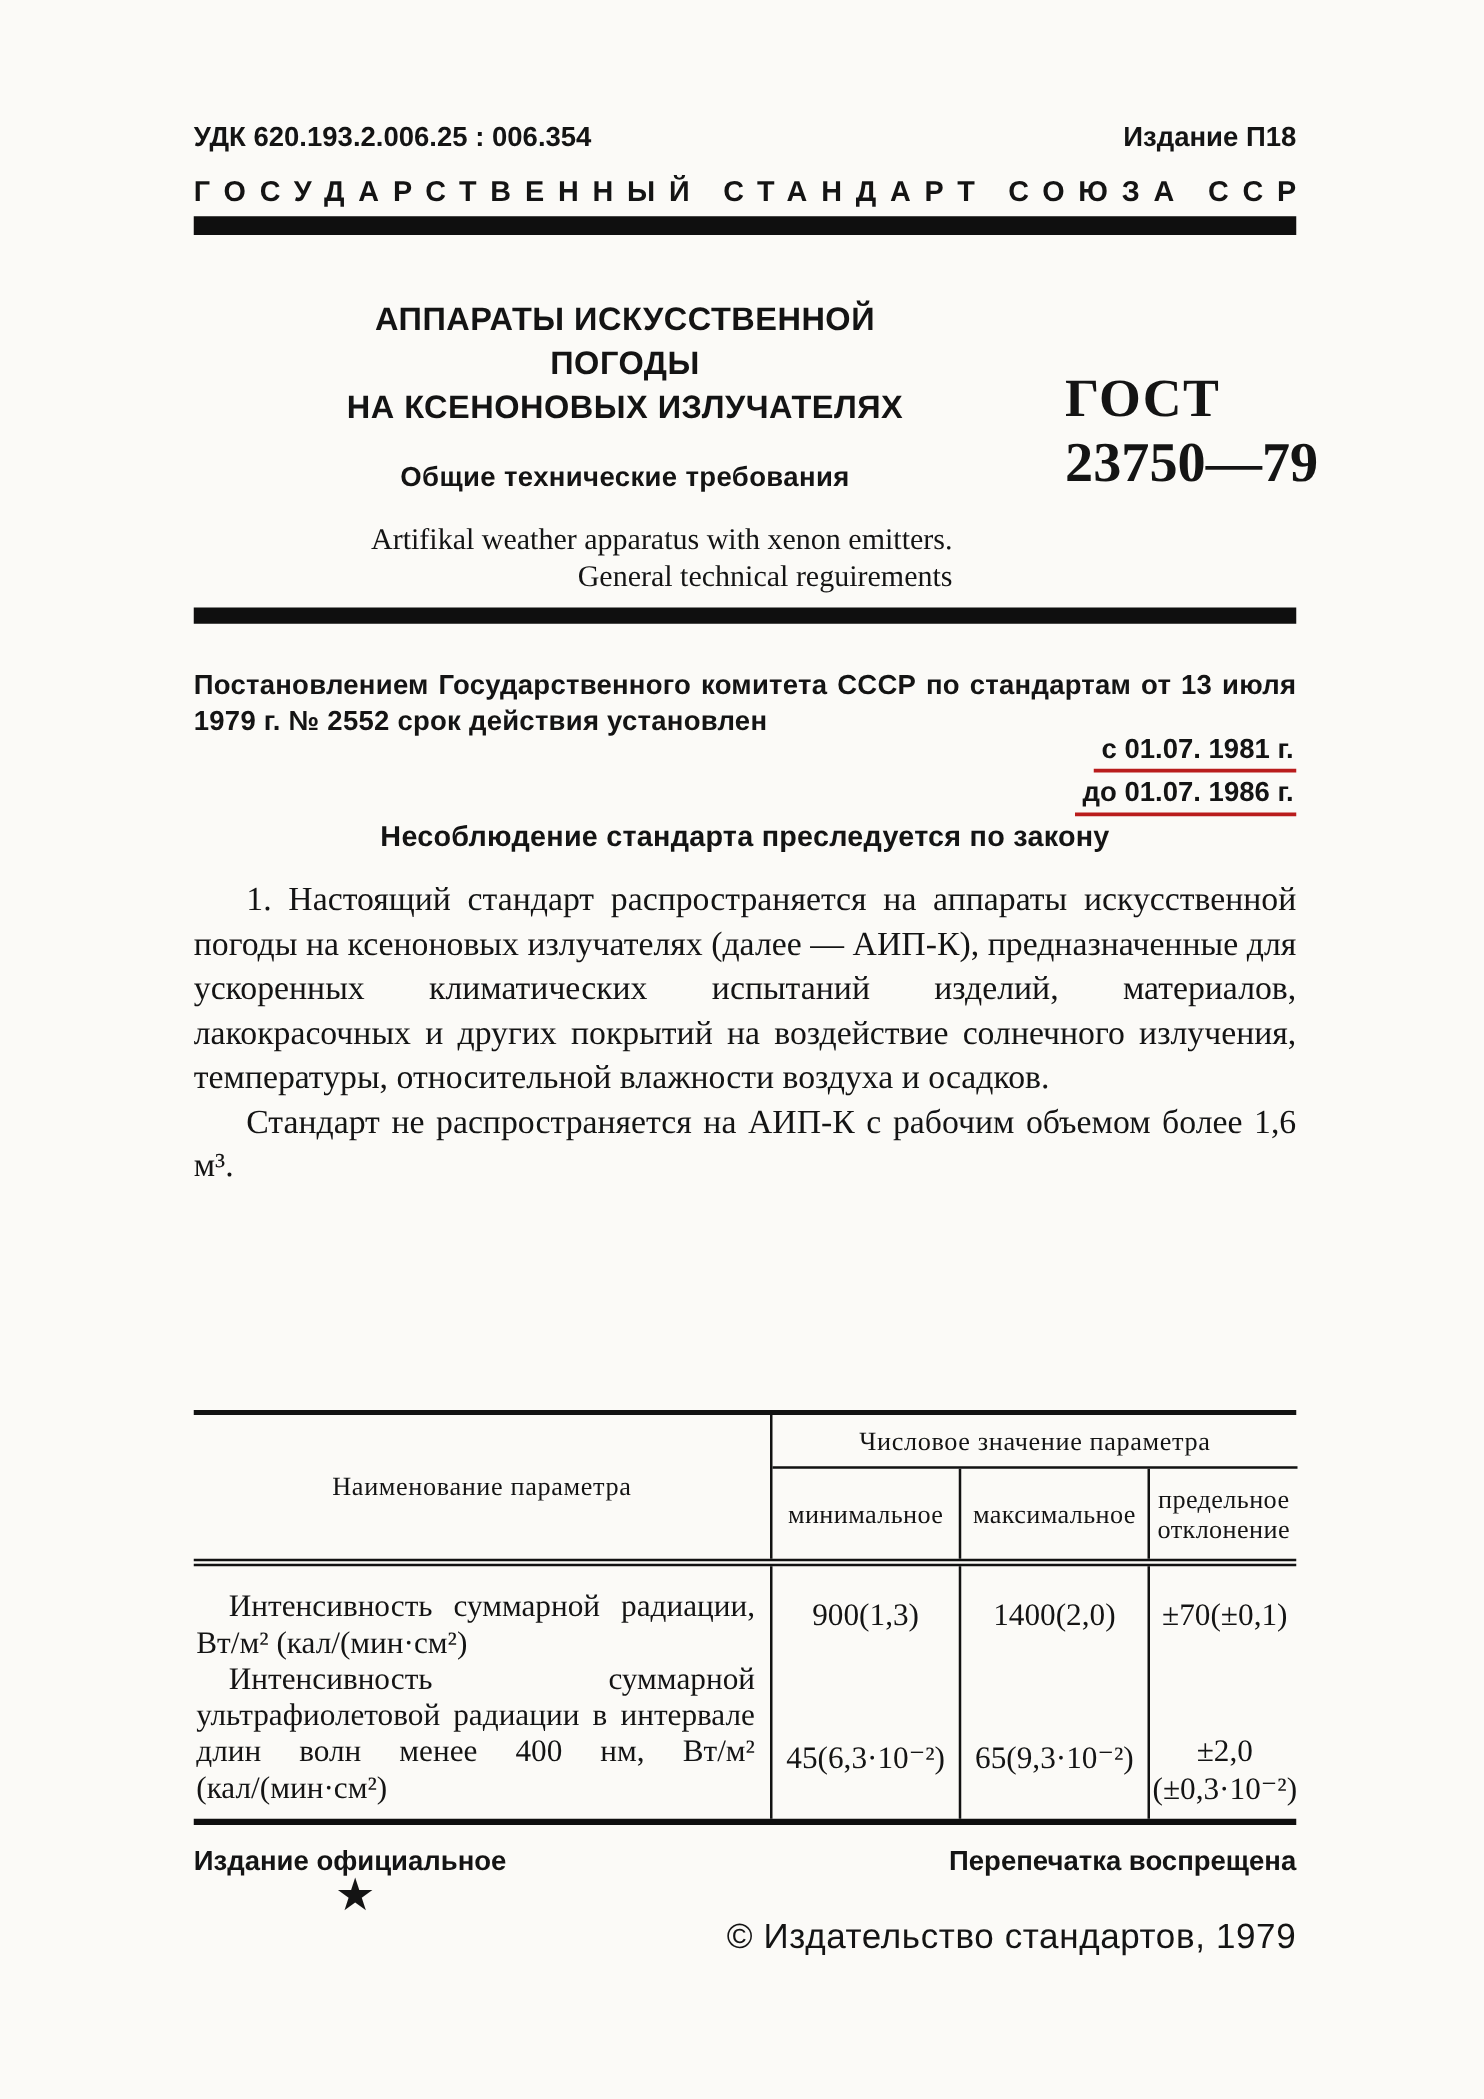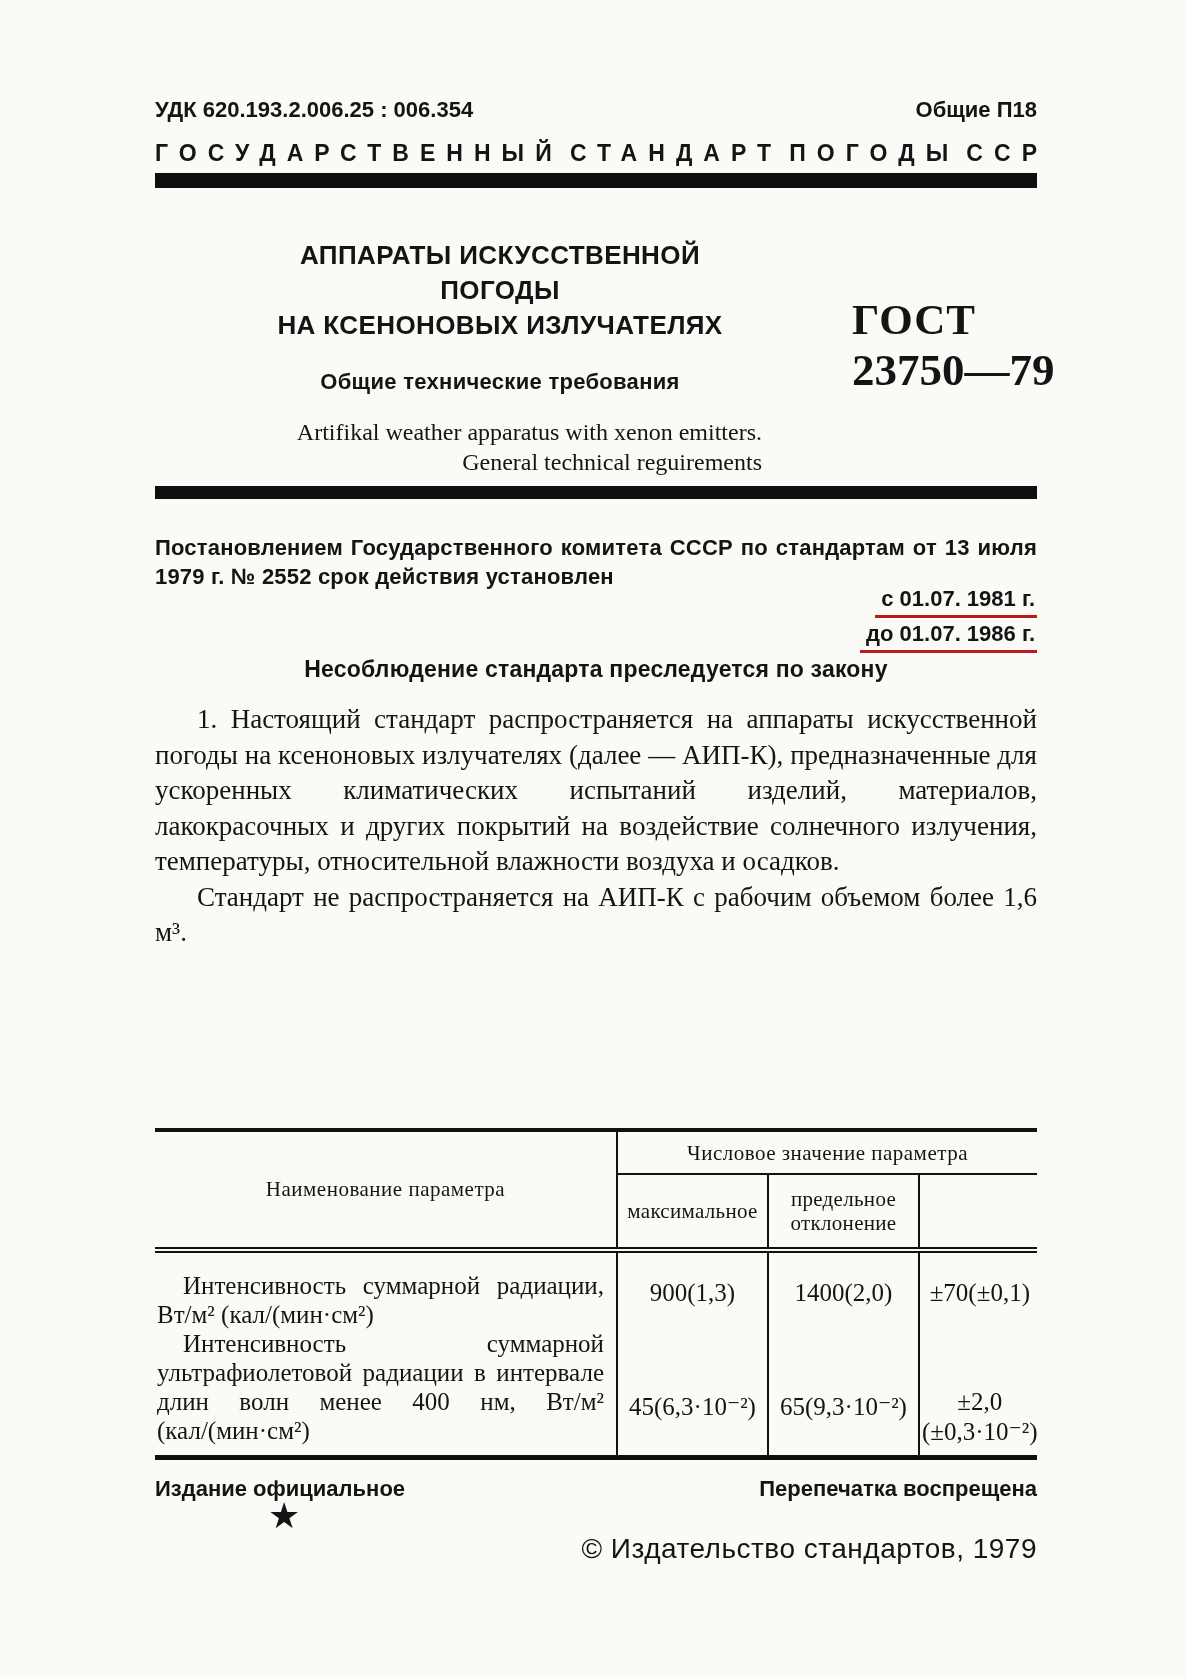--- a/index.html
+++ b/index.html
@@ -65,27 +65,27 @@
   .star{position:absolute;left:268px;top:1498px;font-size:36px;line-height:36px;}
   .copyright{top:1533px;text-align:right;font-size:28px;letter-spacing:.5px;}
 </style>
 </head>
 <body>
 
 <div class="page">
 
   <div class="abs udk-row">
     <span>УДК 620.193.2.006.25 : 006.354</span>
-    <span>Общие П18</span>
+    <span>Издание П18</span>
   </div>
 
   <div class="abs band">
     <span>ГОСУДАРСТВЕННЫЙ</span>
     <span>СТАНДАРТ</span>
-    <span>ПОГОДЫ</span>
+    <span>СОЮЗА</span>
     <span>ССР</span>
   </div>
 
   <div class="abs bar bar1"></div>
 
   <div class="title-left">
     <div class="title-main">АППАРАТЫ ИСКУССТВЕННОЙ ПОГОДЫ</div>
     <div class="title-main">НА КСЕНОНОВЫХ ИЗЛУЧАТЕЛЯХ</div>
     <div class="title-sub">Общие технические требования</div>
     <div class="title-en">
@@ -114,20 +114,21 @@
     <p>1. Настоящий стандарт распространяется на аппараты искусственной погоды на ксеноновых излучателях (далее — АИП-К), предназначенные для ускоренных климатических испытаний изделий, материалов, лакокрасочных и других покрытий на воздействие солнечного излучения, температуры, относительной влажности воздуха и осадков.</p>
     <p>Стандарт не распространяется на АИП-К с рабочим объемом более 1,6 м³.</p>
   </div>
 
   <div class="abs gtable">
     <div class="gt-header">
       <div class="gt-name-h">Наименование параметра</div>
       <div>
         <div class="gt-group-h">Числовое значение параметра</div>
         <div class="gt-subs">
+          <div>минимальное</div>
           <div>максимальное</div>
           <div>предельное отклонение</div>
         </div>
       </div>
     </div>
     <div class="gt-body">
       <div class="gt-col b1 name-col">
         <p>Интенсивность суммарной радиации, Вт/м² (кал/(мин·см²)</p>
         <p>Интенсивность суммарной ультрафиолетовой радиации в интервале длин волн менее 400 нм, Вт/м² (кал/(мин·см²)</p>
       </div>

